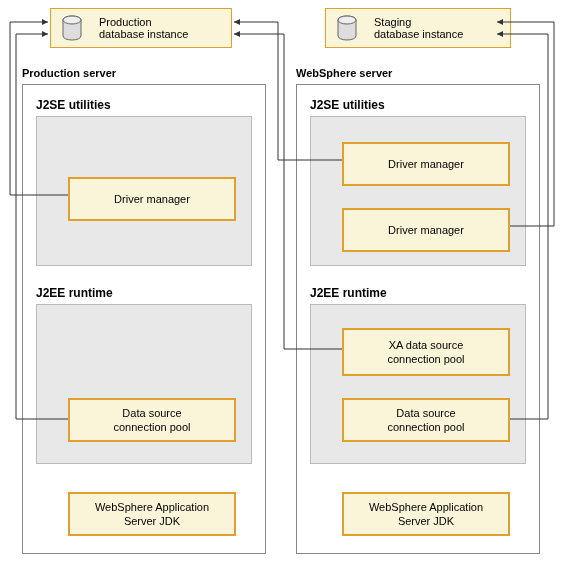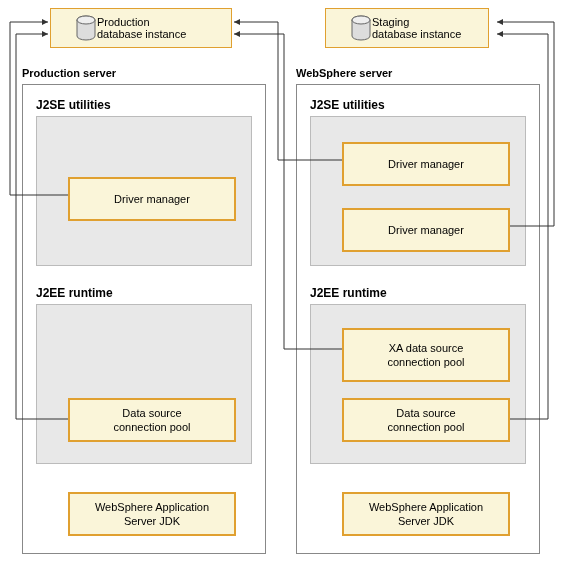--- a/index.html
+++ b/index.html
@@ -12,22 +12,22 @@
     width: 563px;
     height: 561px;
     position: relative;
   }
   .db-box {
     position: absolute;
     background: #faf5d9;
     border: 1px solid #e0a030;
     display: flex;
     align-items: center;
-    padding: 6px 24px;
-    gap: 0;
+    padding: 6px 10px;
+    gap: 16px;
   }
   .db-icon {
     width: 22px;
     height: 26px;
   }
   .server-box {
     position: absolute;
     border: 1px solid #888;
     background: #fff;
   }
@@ -81,21 +81,21 @@
 <div class="db-box" style="left:50px; top:8px; width:182px; height:40px;">
   <svg class="db-icon" viewBox="0 0 22 26">
     <ellipse cx="11" cy="5" rx="9" ry="4" fill="#ddd" stroke="#666"></ellipse>
     <path d="M2 5 L2 21 A9 4 0 0 0 20 21 L20 5" fill="#ddd" stroke="#666"></path>
     <ellipse cx="11" cy="5" rx="9" ry="4" fill="#eee" stroke="#666"></ellipse>
   </svg>
   <span style="white-space:pre-line;">Production
 database instance</span>
 </div>
 
-<div class="db-box" style="left:325px; top:8px; width:164px; height:40px;">
+<div class="db-box" style="left:325px; top:8px; width:186px; height:40px;">
   <svg class="db-icon" viewBox="0 0 22 26">
     <ellipse cx="11" cy="5" rx="9" ry="4" fill="#ddd" stroke="#666"></ellipse>
     <path d="M2 5 L2 21 A9 4 0 0 0 20 21 L20 5" fill="#ddd" stroke="#666"></path>
     <ellipse cx="11" cy="5" rx="9" ry="4" fill="#eee" stroke="#666"></ellipse>
   </svg>
   <span style="white-space:pre-line;">Staging
 database instance</span>
 </div>
 
 <div class="server-title" style="left:22px; top:67px;">Production server</div>
@@ -127,21 +127,21 @@
 <div class="inner-box" style="left:310px; top:116px; width:216px; height:150px;"></div>
 <div class="item-box" style="left:342px; top:142px; width:168px; height:36px;">
   <span style="white-space:pre-line;">Driver manager</span>
 </div>
 <div class="item-box" style="left:342px; top:208px; width:168px; height:36px;">
   <span style="white-space:pre-line;">Driver manager</span>
 </div>
 
 <div class="inner-title" style="left:310px; top:286px;">J2EE runtime</div>
 <div class="inner-box" style="left:310px; top:304px; width:216px; height:160px;"></div>
-<div class="item-box" style="left:342px; top:328px; width:168px; height:54px;text-align:center;">
+<div class="item-box" style="left:342px; top:328px; width:168px; height:48px;text-align:center;">
   <span style="white-space:pre-line;">XA data source
 connection pool</span>
 </div>
 <div class="item-box" style="left:342px; top:398px; width:168px; height:42px;">
   <span style="white-space:pre-line;">Data source
 connection pool</span>
 </div>
 
 <div class="item-box" style="left:342px; top:492px; width:168px; height:42px;">
   <span style="white-space:pre-line;">WebSphere Application

